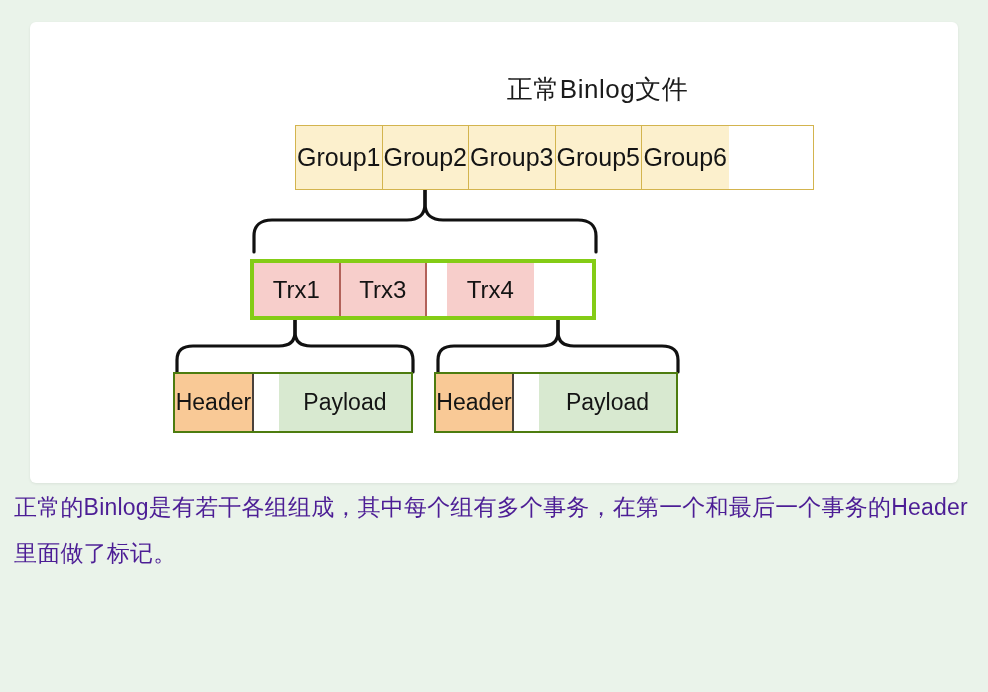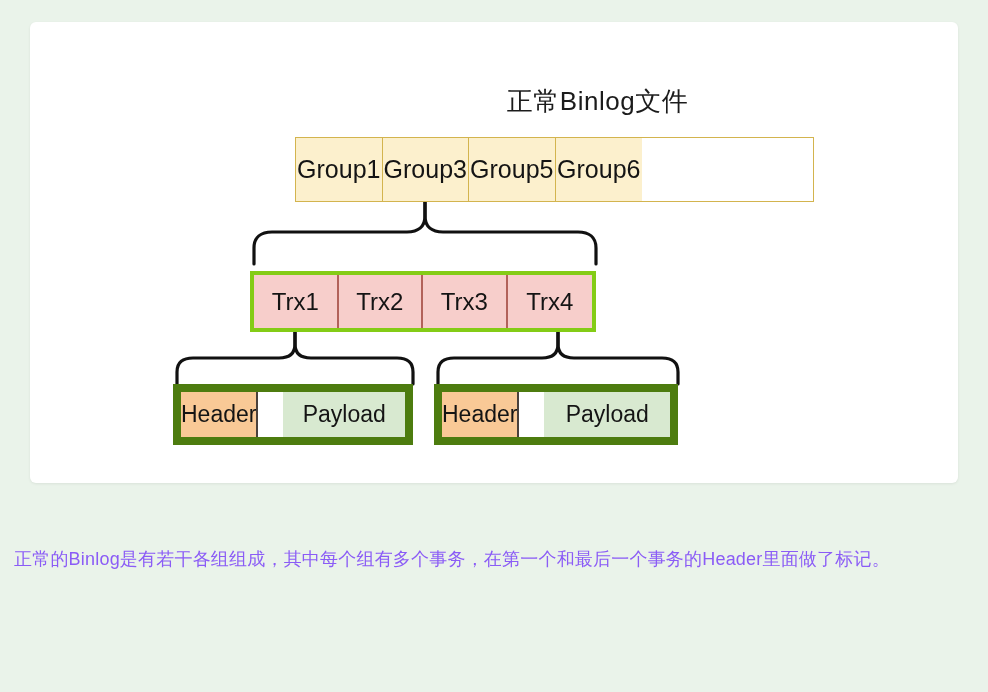--- a/index.html
+++ b/index.html
@@ -23,21 +23,21 @@
     height: 461px;
     background: #ffffff;
     border-radius: 6px;
     box-shadow: 0 1px 3px rgba(0,0,0,0.07);
   }
 
   
   .diagram {
     position: absolute;
     left: 0;
-    top: 12px;
+    top: 0;
     width: 928px;
     height: 354px;
   }
 
   .diagram-title {
     position: absolute;
     left: 0;
     top: 50px;
     width: 1135px;          
     text-align: center;
@@ -87,27 +87,27 @@
     height: 61px;
     border: 4px solid #84cc16;
   }
   .bar-trx .cell {
     width: 86.5px;
     height: 100%;
     background: #f7cecb;
     border-right: 2px solid #b2625a;
     font-size: 24px;
   }
-  .bar-trx .cell:last-child { border-right: none; }
+  .bar-trx .cell:last-child { border-right: none; margin-left: 20px; }
 
   
   .bar-hp {
     top: 350px;
     height: 61px;
-    border: 8px solid #4d7c0f;
+    border: 2px solid #4d7c0f;
     gap: 25px;
   }
   .bar-hp-1 { left: 143px; width: 240px; }
   .bar-hp-2 { left: 404px; width: 244px; }
 
   .cell-header {
     background: #f9c996;
     border-right: 2px solid #4a413c;
     font-size: 23px;
     height: 100%;
@@ -128,40 +128,43 @@
     pointer-events: none;
   }
   .brace-groups { left: 220px; top: 168px; }
   .brace-hp-1   { left: 143px; top: 298px; }
   .brace-hp-2   { left: 404px; top: 298px; }
 
   
   .caption {
     position: absolute;
     left: 14px;
-    top: 536px;
+    top: 484px;
     width: 962px;
-    font-size: 18px;
+    font-size: 23px;
     line-height: 46px;
-    color: #8b5cf6;
+    color: #4c1d95;
     letter-spacing: 0.2px;
   }
 </style>
 </head>
 <body>
 
 <div class="card">
 
   <div class="diagram">
 
     <div class="diagram-title">正常Binlog文件</div>
 
     <div class="bar bar-group">
       <div class="cell">
         <span>Group1</span>
+      </div>
+      <div class="cell">
+        <span>Group2</span>
       </div>
       <div class="cell">
         <span>Group3</span>
       </div>
       <div class="cell">
         <span>Group5</span>
       </div>
       <div class="cell">
         <span>Group6</span>
       </div>
@@ -172,23 +175,20 @@
         <path d="M175 0 L175 14 C175 25 168 30 157 30 L22 30 C11 30 4 35 4 46 L4 62" stroke="#111111" stroke-width="3.2" stroke-linecap="round" fill="none"></path>
         <path d="M175 0 L175 14 C175 25 182 30 193 30 L328 30 C339 30 346 35 346 46 L346 62" stroke="#111111" stroke-width="3.2" stroke-linecap="round" fill="none"></path>
       </svg>
     </div>
 
     <div class="bar bar-trx">
       <div class="cell">
         <span>Trx1</span>
       </div>
       <div class="cell">
-        <span>Trx2</span>
-      </div>
-      <div class="cell">
         <span>Trx3</span>
       </div>
       <div class="cell">
         <span>Trx4</span>
       </div>
     </div>
 
     <div class="brace brace-hp-1">
       <svg width="244" height="56" viewBox="0 0 244 56" fill="none" xmlns="http://www.w3.org/2000/svg">
         <path d="M122 0 L122 12 C122 22 116 26 106 26 L20 26 C10 26 4 30 4 40 L4 52" stroke="#111111" stroke-width="3.2" stroke-linecap="round" fill="none"></path>

